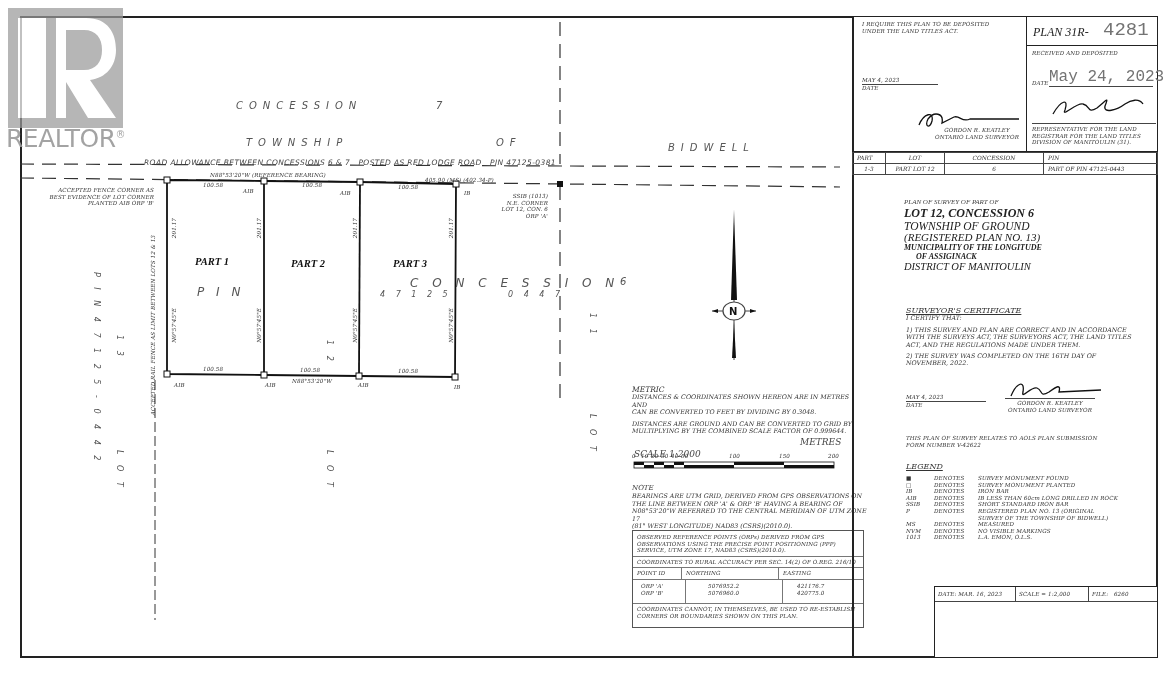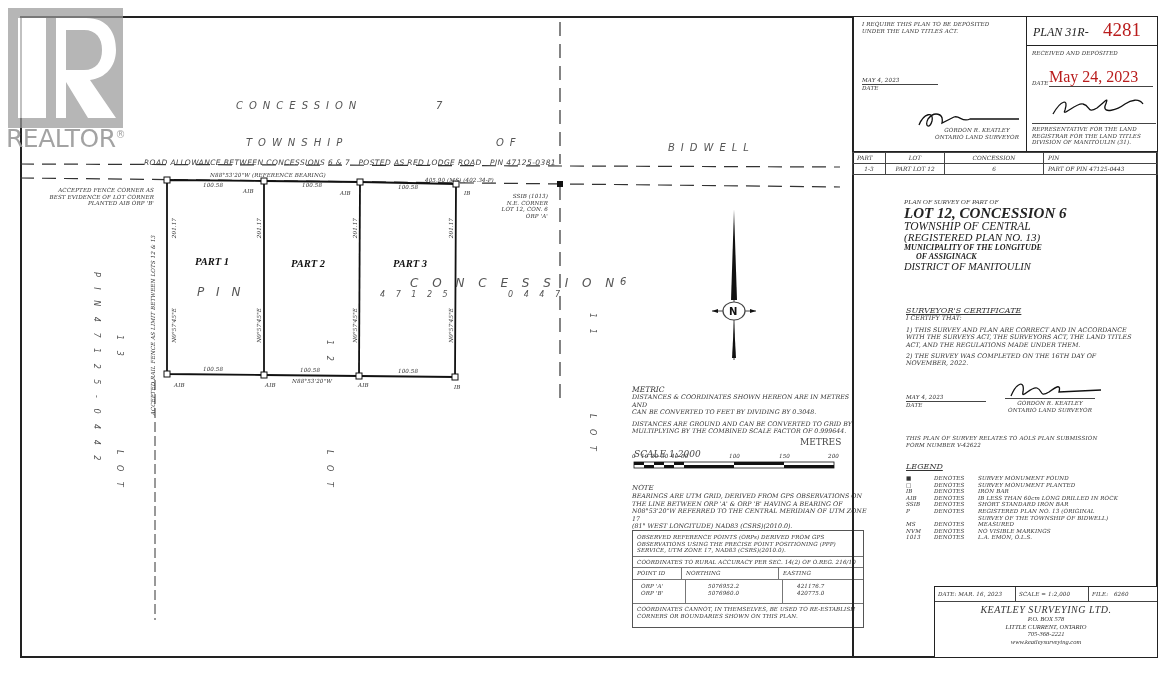--- a/index.html
+++ b/index.html
@@ -11,21 +11,21 @@
   .tiny { font-size:5.6px; line-height:6.6px; font-style:italic; color:#333; letter-spacing:0.1px; }
   .small { font-size:6.3px; line-height:7.4px; font-style:italic; color:#333; }
   .spaced { font-family:"DejaVu Sans", sans-serif; font-style:italic; color:#555;
             font-size:10px; letter-spacing:6px; }
   .partlbl { font-family:"Liberation Serif", serif; font-weight:bold; font-style:italic;
              font-size:10.5px; color:#111; }
   .vert { writing-mode:vertical-rl; transform:rotate(180deg); }
   .vert2 { writing-mode:vertical-rl; }
   
   .tb { position:absolute; border:1.5px solid #222; box-sizing:border-box; background:#fff; }
-  .hand { font-family:Liberation Serif, serif; color:#b91c1c; font-style:italic; }
+  .hand { font-family:Liberation Mono, monospace; color:#737373; font-style:italic; }
   .realtor-box { position:absolute; left:8px; top:8px; width:115px; height:120px; background:#9a9a9a; opacity:0.72; }
   .realtor-text { position:absolute; left:6px; top:124px; font-family:"DejaVu Sans", sans-serif;
                   font-size:25px; color:#9a9a9a; letter-spacing:-0.5px; opacity:0.9; }
   table.t { border-collapse:collapse; width:100%; }
   table.t td { border:1px solid #444; padding:0 4px; font-size:5.8px; font-style:italic; color:#333; height:10px; }
 </style>
 </head>
 <body>
 
 <div class="sheet"></div>
@@ -160,21 +160,21 @@
 
 <div class="abs small" style="left:632px;top:386px;width:230px">
   <div style="font-size:7.5px">METRIC</div>
   <div>DISTANCES &amp; COORDINATES SHOWN HEREON ARE IN METRES AND</div>
   <div>CAN BE CONVERTED TO FEET BY DIVIDING BY 0.3048.</div>
   <div style="height:4px"></div>
   <div>DISTANCES ARE GROUND AND CAN BE CONVERTED TO GRID BY</div>
   <div>MULTIPLYING BY THE COMBINED SCALE FACTOR OF 0.999644.</div>
 </div>
 <div class="abs" style="left:634px;top:449px;font-size:9px;font-style:italic;color:#444">SCALE 1:2000</div>
-<div class="abs" style="left:800px;top:437px;font-size:9px;color:#444">METRES</div>
+<div class="abs" style="left:800px;top:437px;font-size:9px;font-style:italic;color:#444">METRES</div>
 <div class="abs tiny" style="left:632px;top:453px;width:210px;height:8px">
   <span class="abs" style="left:0">0</span>
   <span class="abs" style="left:9px">10</span>
   <span class="abs" style="left:19px">20</span>
   <span class="abs" style="left:29px">30</span>
   <span class="abs" style="left:39px">40</span>
   <span class="abs" style="left:49px">50</span>
   <span class="abs" style="left:97px">100</span>
   <span class="abs" style="left:147px">150</span>
   <span class="abs" style="left:196px">200</span>
@@ -270,22 +270,22 @@
       <td style="text-align:center">PART LOT 12</td>
       <td style="text-align:center">6</td>
       <td>PART OF PIN 47125-0443</td>
     </tr>
   </tbody>
     </table>
 </div>
 
 <div class="abs" style="left:904px;top:198px;font-family:'Liberation Serif',serif;font-style:italic;color:#222">
   <div style="font-size:7px;color:#444">PLAN OF SURVEY OF PART OF</div>
-  <div style="font-size:15px;font-weight:bold;line-height:14px">LOT 12, CONCESSION 6</div>
-  <div style="font-size:11.5px;line-height:12px">TOWNSHIP OF CENTRAL</div>
+  <div style="font-size:12px;font-weight:bold;line-height:14px">LOT 12, CONCESSION 6</div>
+  <div style="font-size:11.5px;line-height:12px">TOWNSHIP OF GROUND</div>
   <div style="font-size:11px;line-height:11px">(REGISTERED PLAN NO. 13)</div>
   <div style="font-size:8px;font-weight:bold;line-height:9px">MUNICIPALITY OF THE LONGITUDE</div>
   <div style="font-size:8px;font-weight:bold;line-height:9px;padding-left:12px">OF ASSIGINACK</div>
   <div style="font-size:10.5px;line-height:11px">DISTRICT OF MANITOULIN</div>
 </div>
 
 <div class="abs small" style="left:906px;top:307px;width:240px">
   <div style="font-size:8px;text-decoration:underline">SURVEYOR'S CERTIFICATE</div>
   <div>I CERTIFY THAT:</div>
   <div style="height:4px"></div>
@@ -366,20 +366,13 @@
       </div>
   </div>
 </div>
 
 <div class="tb" style="left:934px;top:586px;width:224px;height:72px">
   <div style="display:flex;border-bottom:1px solid #444;height:14px">
     <div class="tiny" style="width:74px;padding:4px 3px 0;border-right:1px solid #444;white-space:nowrap">DATE: MAR. 16, 2023</div>
     <div class="tiny" style="width:66px;padding:4px 3px 0;border-right:1px solid #444;white-space:nowrap">SCALE = 1:2,000</div>
     <div class="tiny" style="padding:4px 3px 0;white-space:pre">FILE:   6260</div>
   </div>
-  <div style="text-align:center;font-family:'Liberation Serif',serif;font-style:italic;color:#333">
-    <div style="font-size:10px;line-height:11px;padding-top:2px;letter-spacing:0.5px">KEATLEY SURVEYING LTD.</div>
-    <div style="font-size:6.5px;line-height:7.5px">P.O. BOX 578</div>
-    <div style="font-size:6.5px;line-height:7.5px">LITTLE CURRENT, ONTARIO</div>
-    <div style="font-size:6.5px;line-height:7.5px">705-368-2221</div>
-    <div style="font-size:6.5px;line-height:7.5px">www.keatleysurveying.com</div>
-  </div>
 </div>
 
 </body></html>

